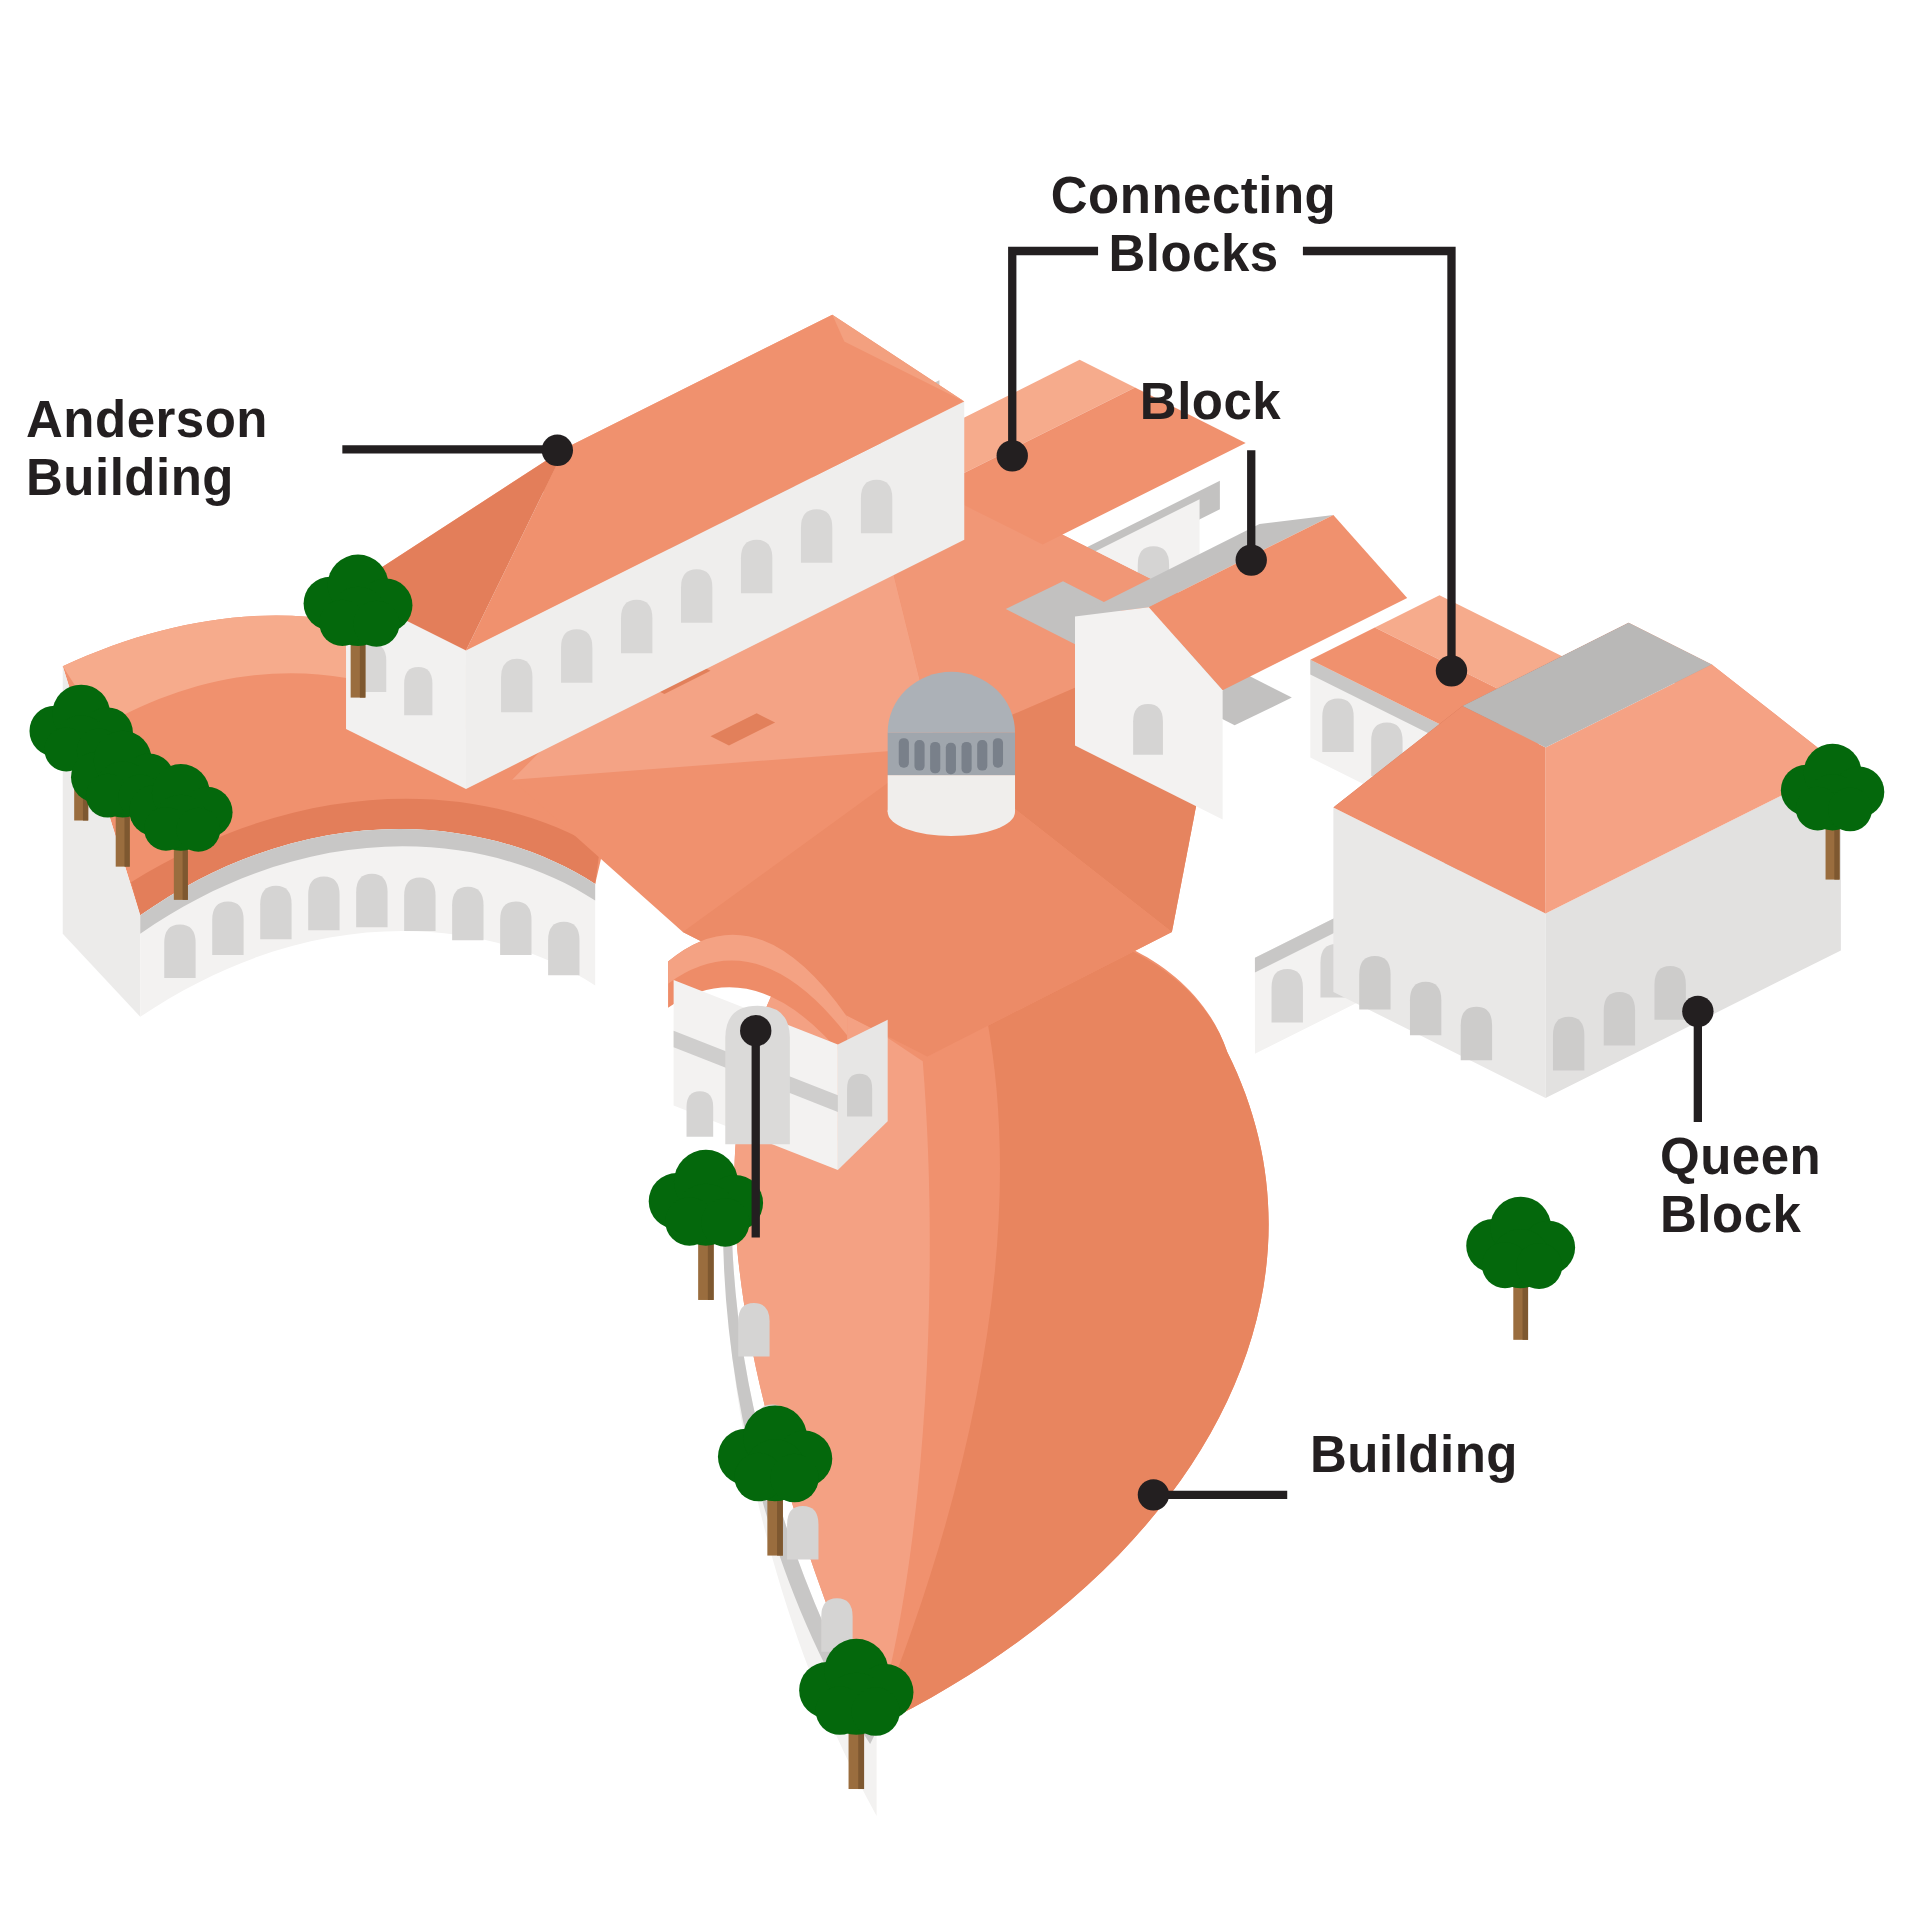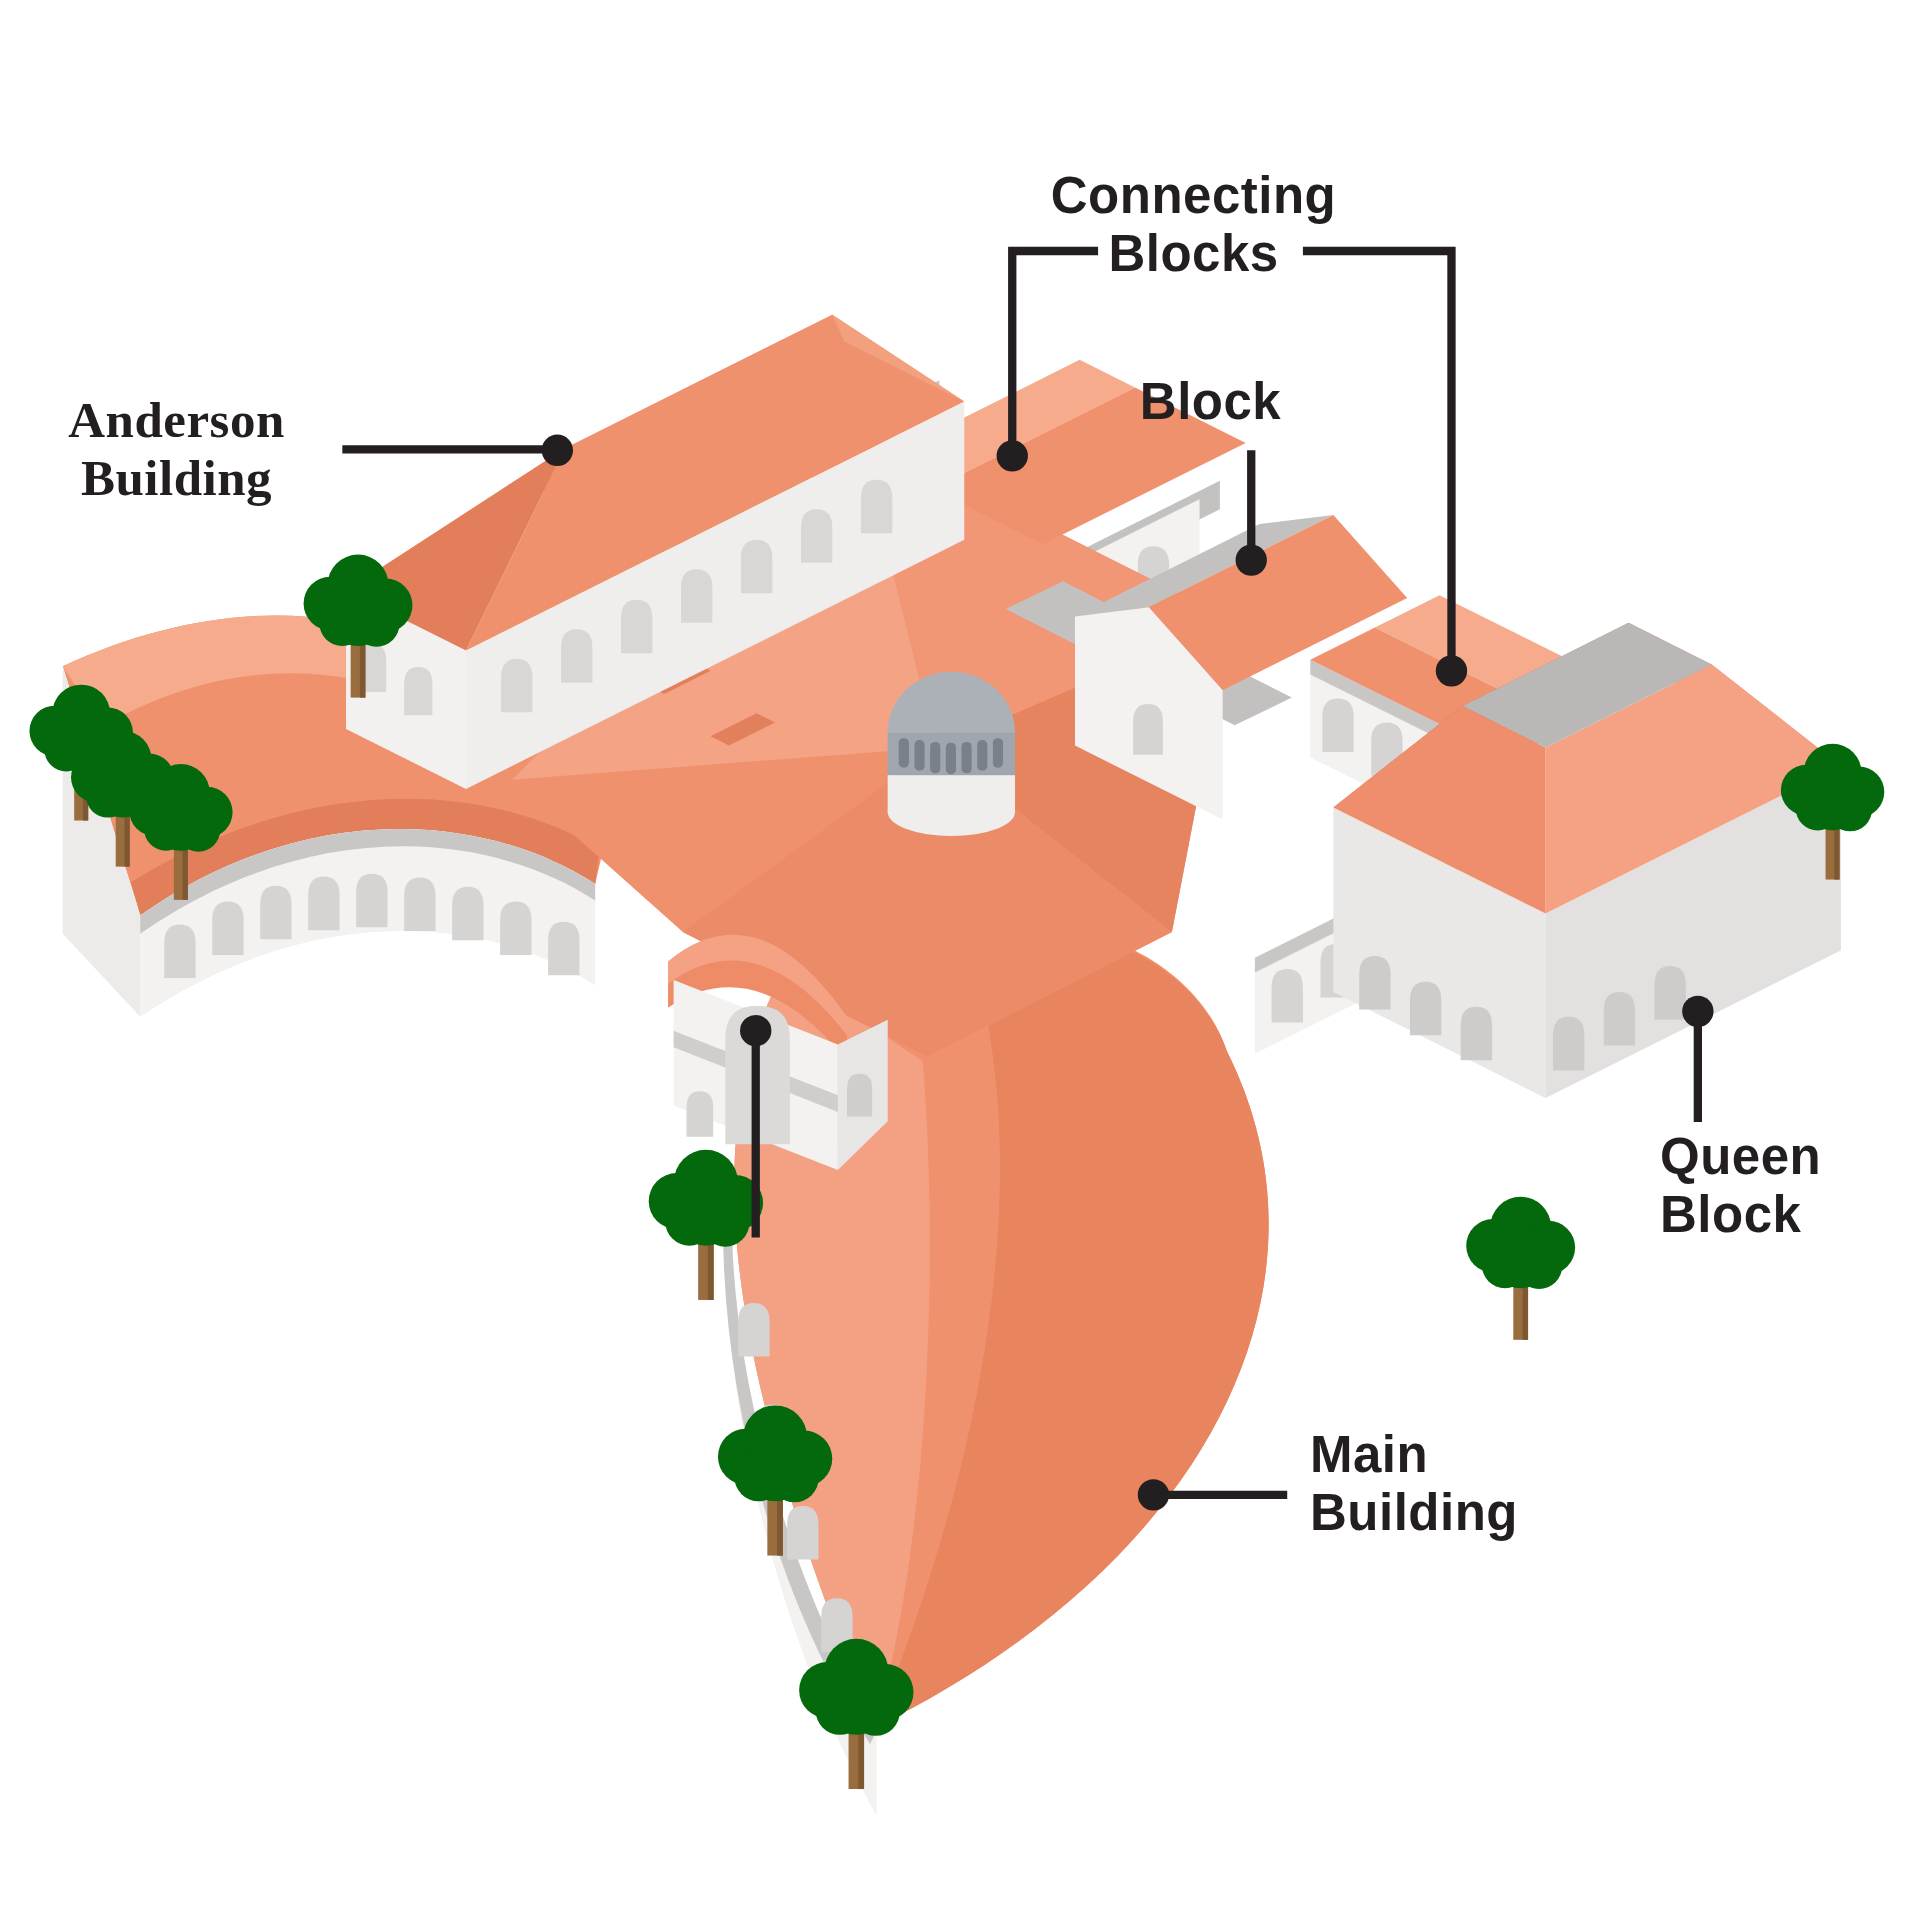--- a/index.html
+++ b/index.html
@@ -3,21 +3,21 @@
 <meta charset="utf-8">
 <style>
   html,body{margin:0;padding:0;background:#ffffff;}
   #stage{position:relative;width:1923px;height:1923px;background:#ffffff;overflow:hidden;
          font-family:"Liberation Sans", sans-serif;}
   #scene{position:absolute;left:0;top:0;width:1923px;height:1923px;}
   .label{position:absolute;color:#231F20;font-weight:800;font-size:51px;line-height:58px;
          letter-spacing:0.5px;white-space:nowrap;}
   .label div{white-space:nowrap;}
   .al-c{text-align:center;}
-  .al-r{text-align:center;font-family:Liberation Serif, serif;}
+  .al-r{text-align:left;}
   .al-l{text-align:left;}
   #lbl-connecting{left:981px;top:167px;width:425px;}
   #lbl-anderson{left:26px;top:391px;width:301px;}
   #lbl-chapel{left:1026px;top:373px;width:369px;}
   #lbl-queen{left:1660px;top:1128px;width:295px;}
   #lbl-front{left:570px;top:1234px;width:373px;}
   #lbl-main{left:1310px;top:1426px;width:397px;}
 </style>
 </head>
 <body>
@@ -257,18 +257,17 @@
     <div>Building</div>
   </div>
   <div class="label al-c" id="lbl-chapel">
     <div>Block</div>
   </div>
   <div class="label al-l" id="lbl-queen">
     <div>Queen</div>
     <div>Block</div>
   </div>
   <div class="label al-l" id="lbl-main">
-    <div>Main</div>
     <div>Building</div>
   </div>
 
 </div>
 
 
 </body></html>

